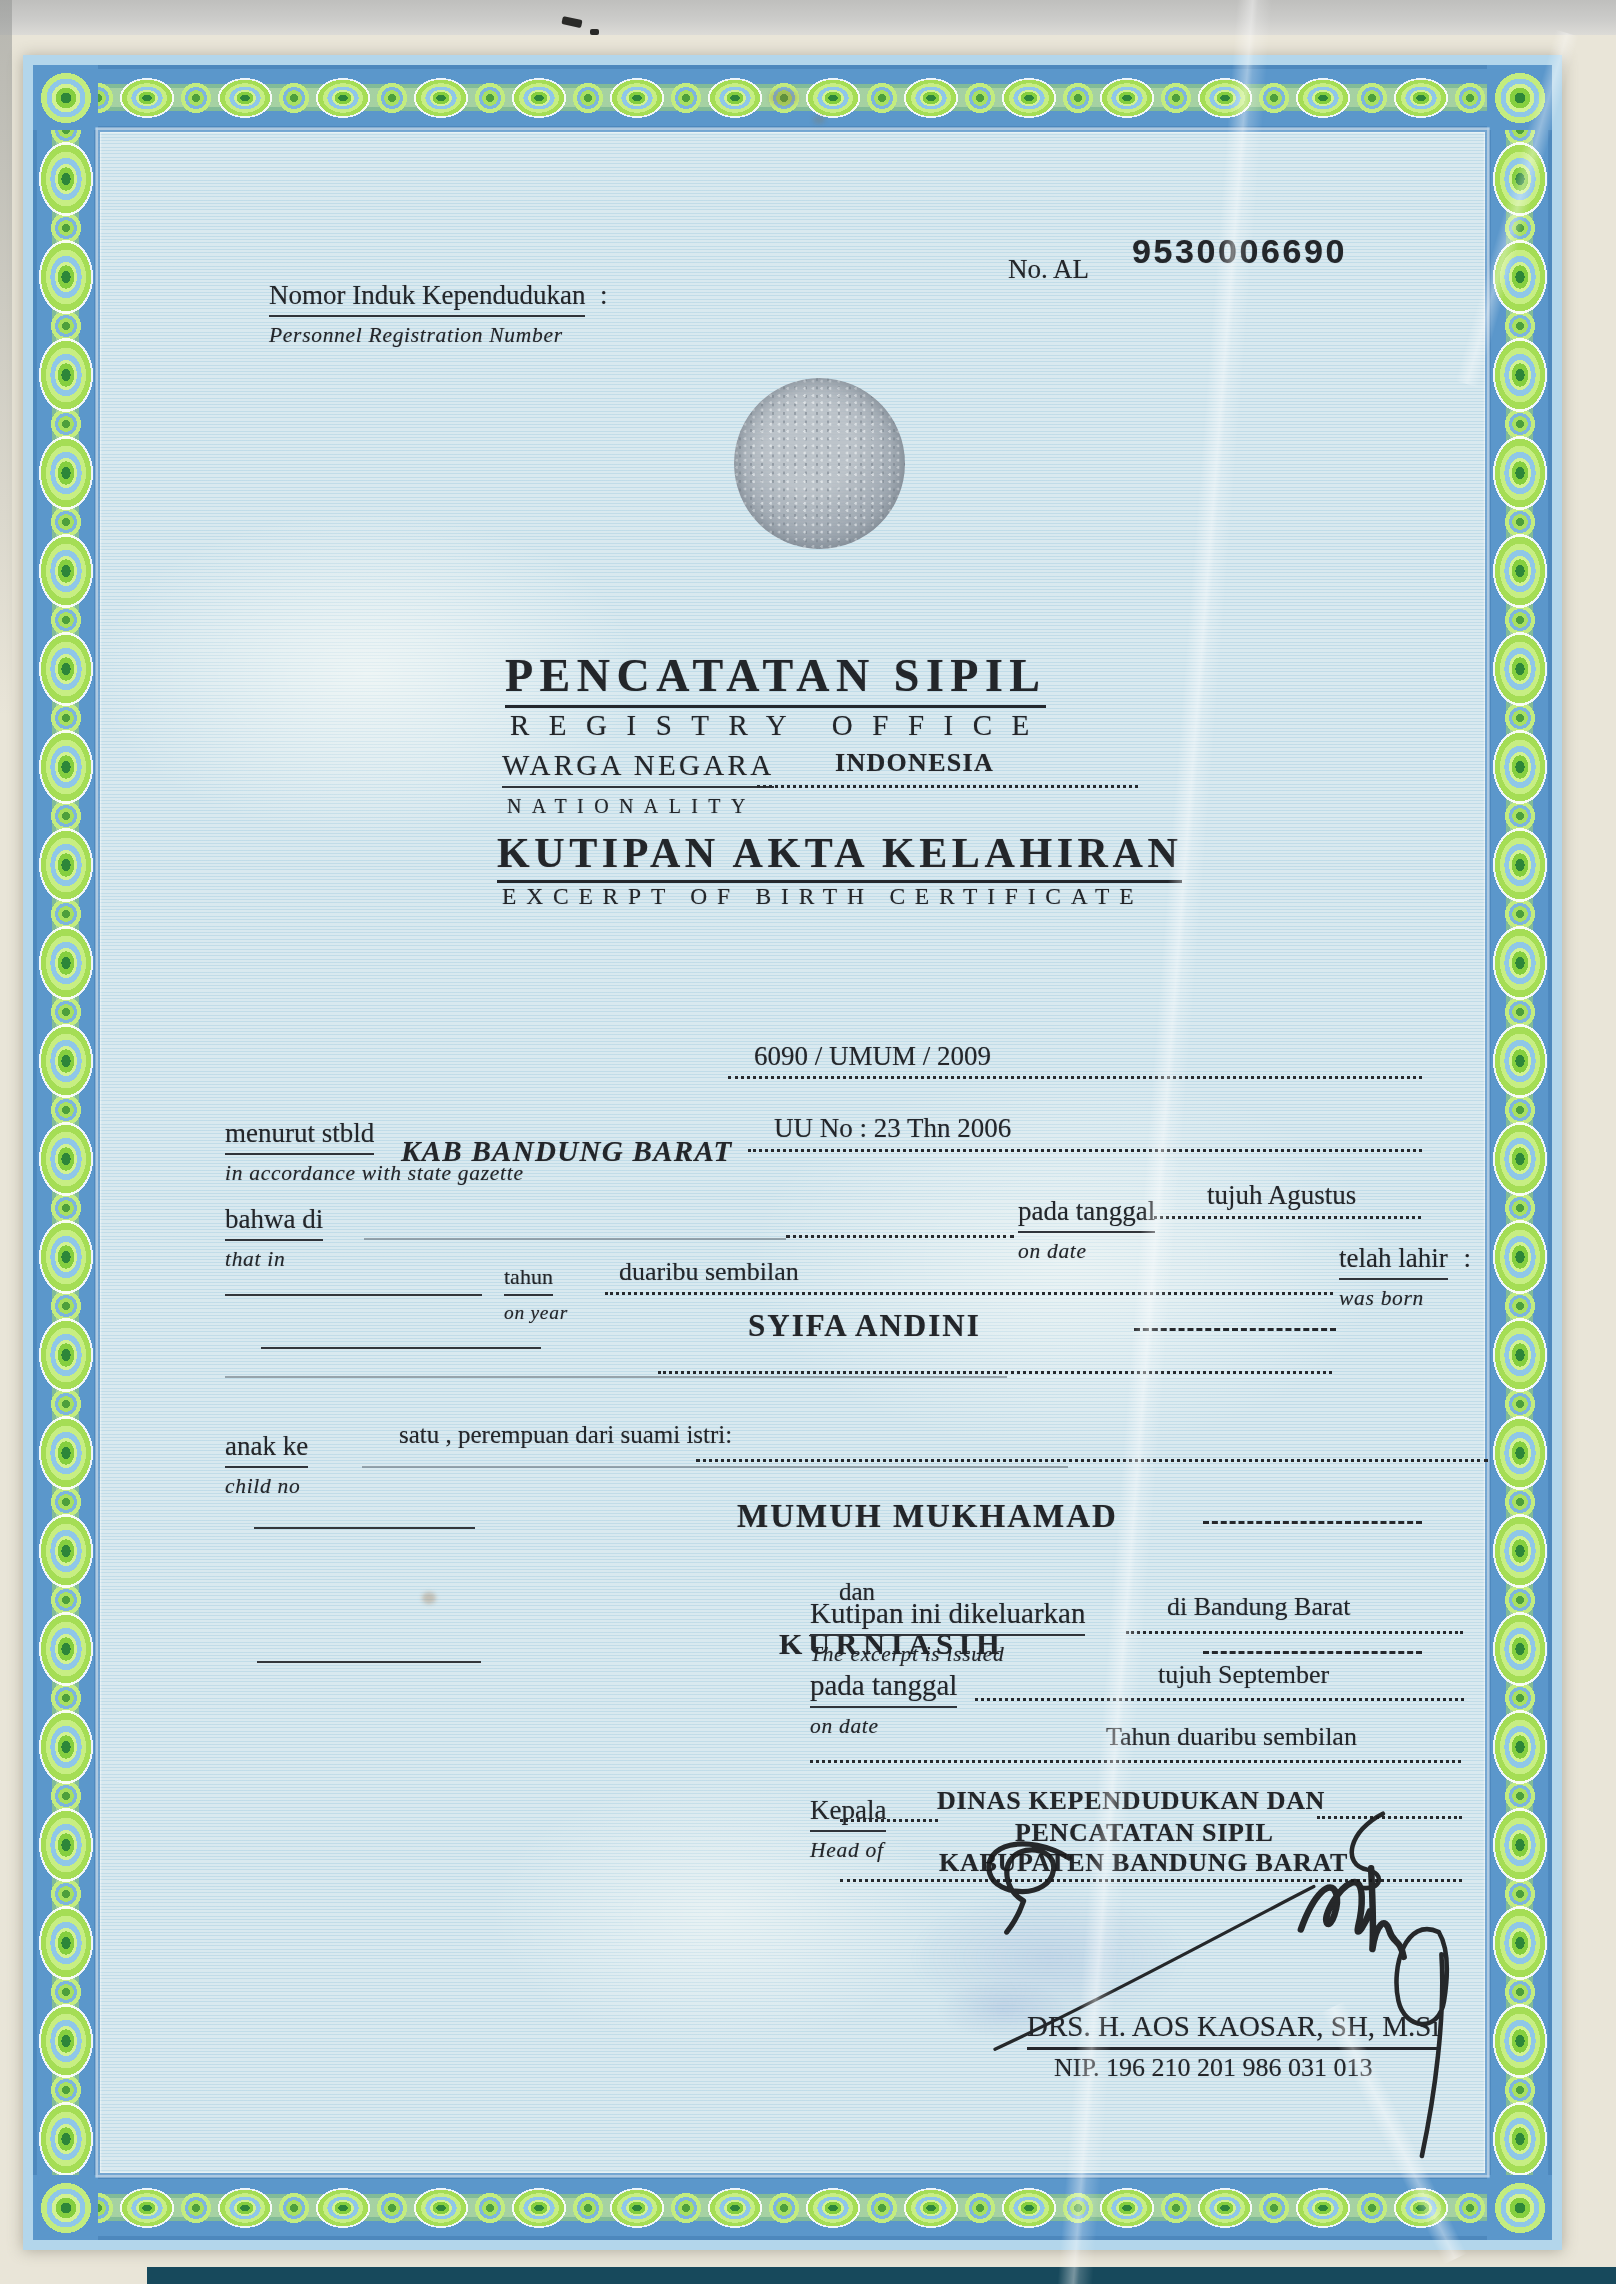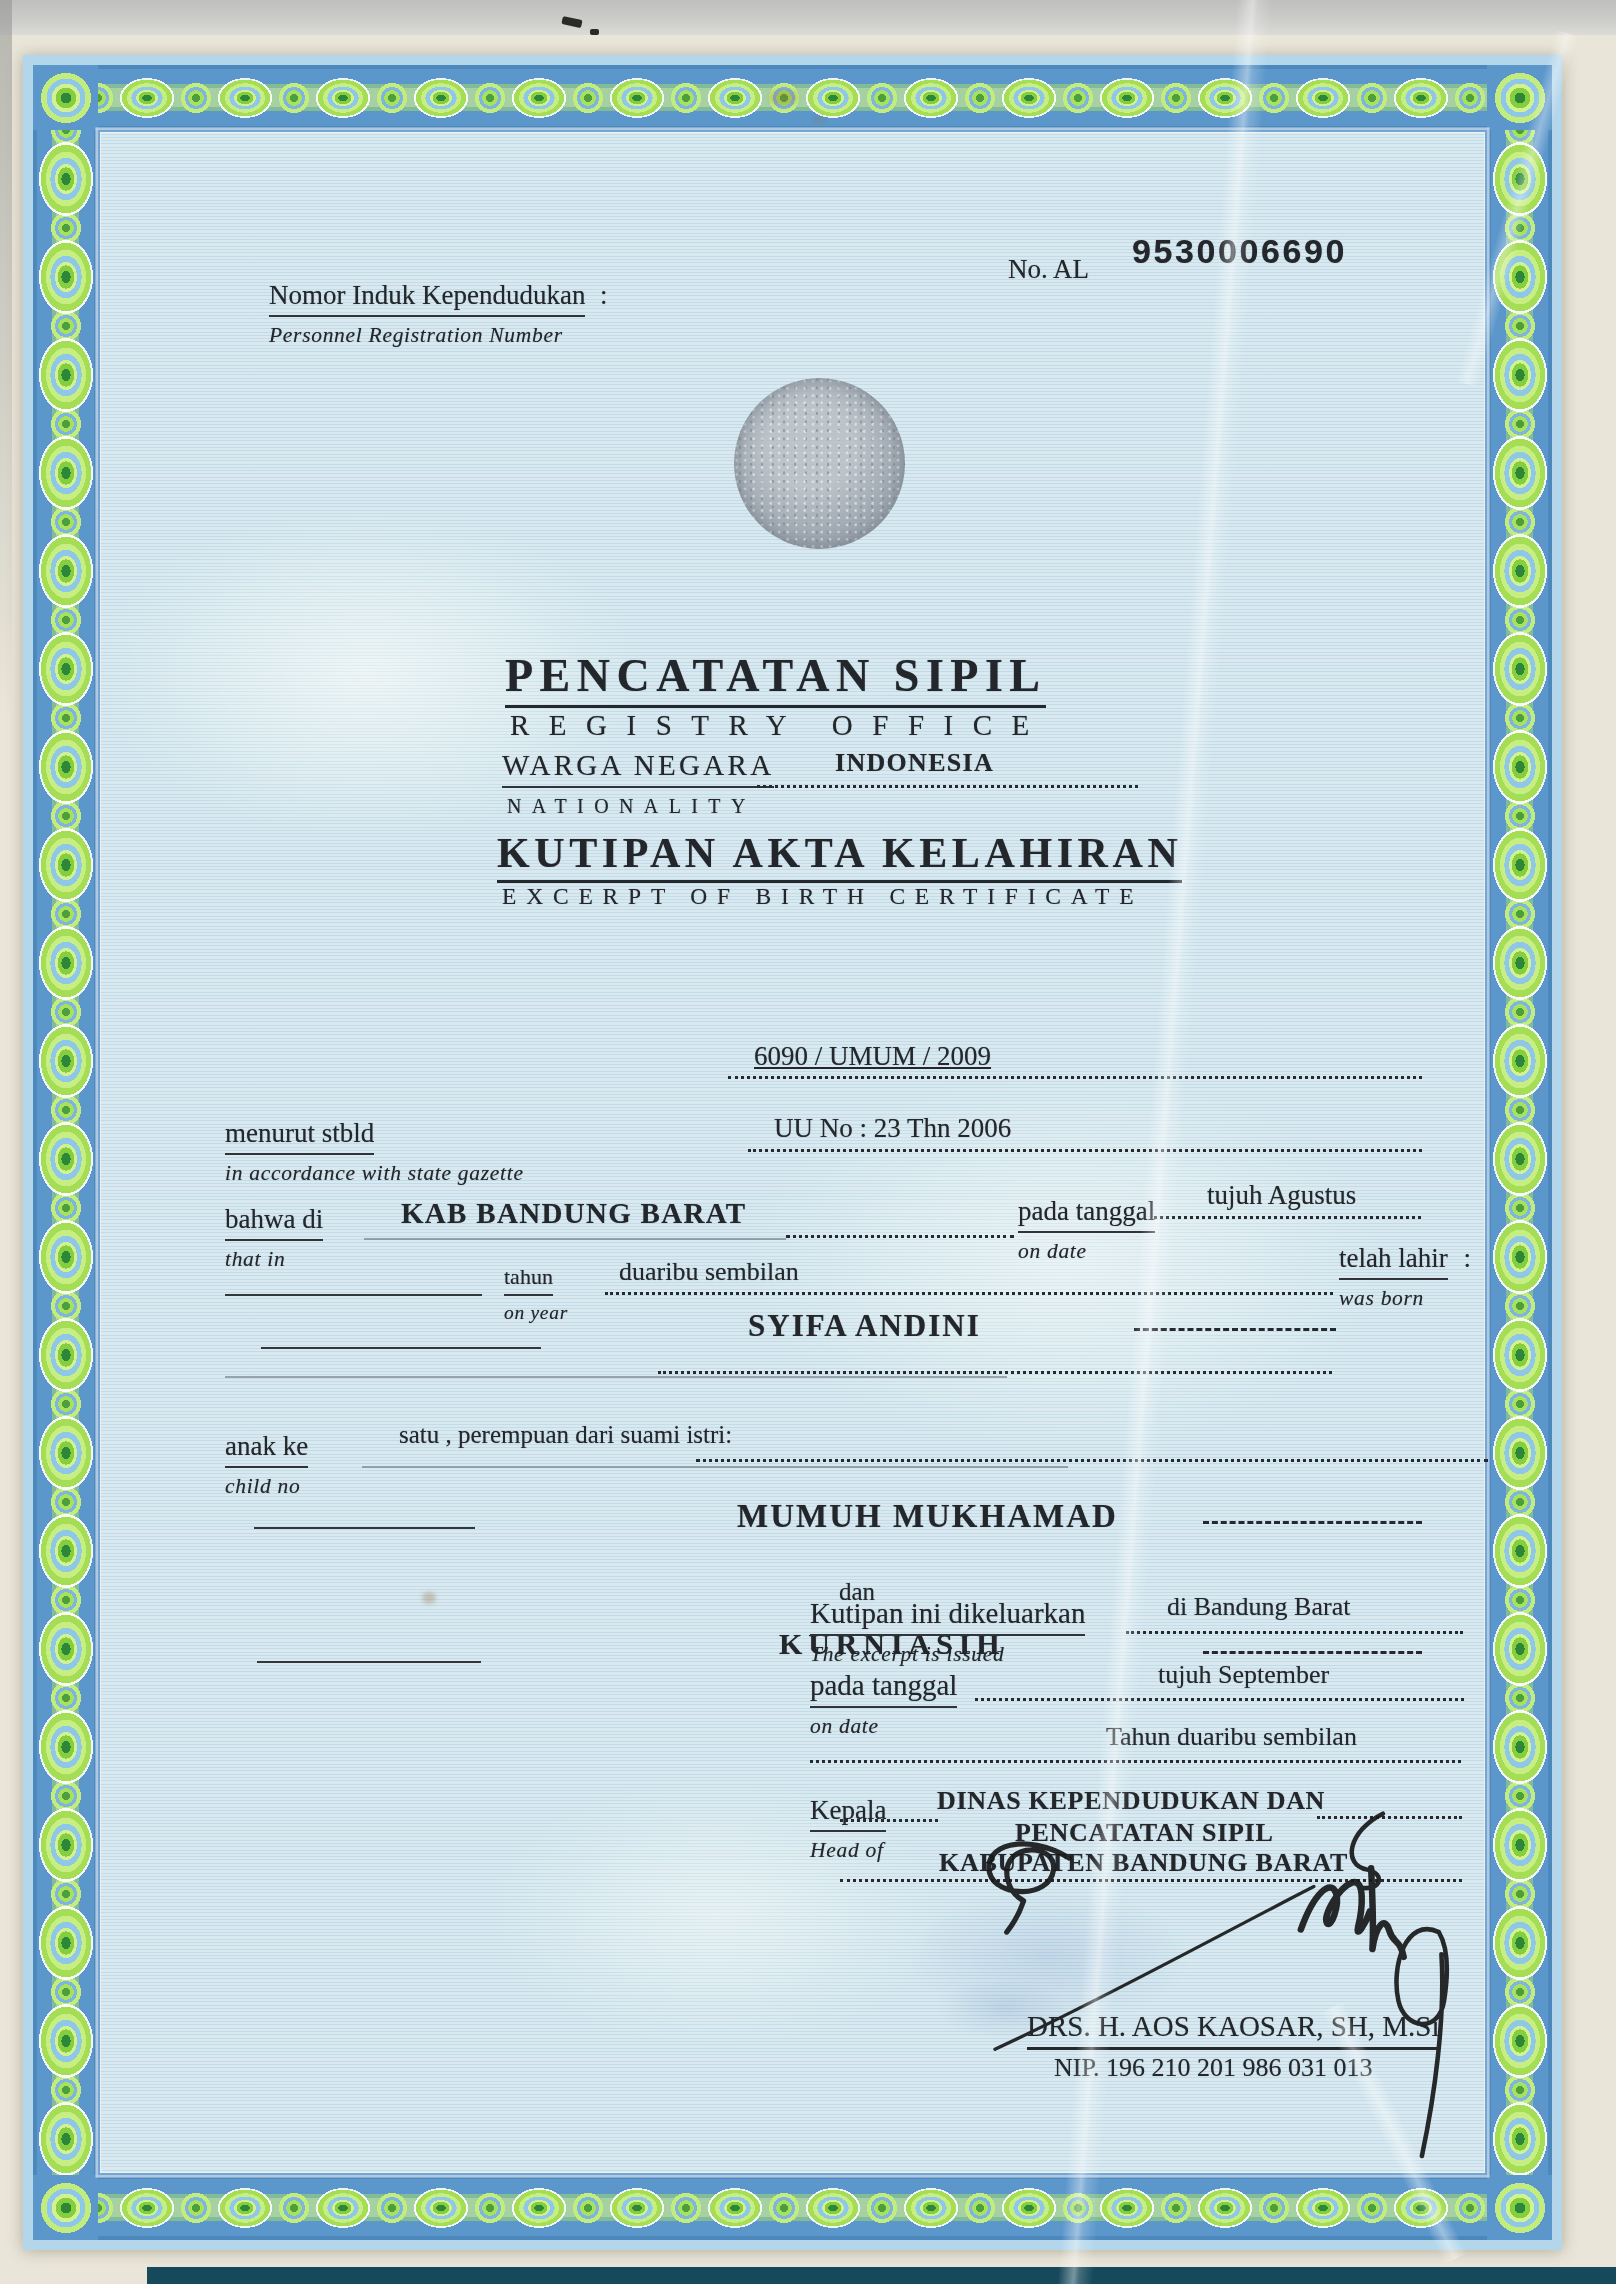--- a/index.html
+++ b/index.html
@@ -119,35 +119,35 @@
     <span class="u">WARGA NEGARA</span>
   </div>
   <div class="abs" style="left:835px;top:748px;font-size:26px;font-weight:bold;letter-spacing:1.3px;">INDONESIA</div>
   <div class="abs dot" style="left:757px;top:785px;width:381px;"></div>
   <div class="abs" style="left:507px;top:795px;font-size:20px;letter-spacing:10.4px;">NATIONALITY</div>
   <div class="abs" style="left:497px;top:829px;font-size:42px;font-weight:bold;letter-spacing:4.6px;">
     <span class="u2">KUTIPAN AKTA KELAHIRAN</span>
   </div>
   <div class="abs" style="left:502px;top:883px;font-size:23.5px;letter-spacing:9.8px;">EXCERPT OF BIRTH CERTIFICATE</div>
 
-  <div class="abs" style="left:754px;top:1041px;font-size:27px;text-decoration:underline;">6090 / UMUM / 2009</div>
+  <div class="abs" style="left:754px;top:1041px;font-size:27px;">6090 / UMUM / 2009</div>
   <div class="abs dot" style="left:728px;top:1076px;width:694px;"></div>
 
   <div class="abs" style="left:225px;top:1118px;font-size:27px;">
     <span class="u">menurut stbld</span>
     <div class="en">in accordance with state gazette</div>
   </div>
   <div class="abs" style="left:774px;top:1113px;font-size:27px;">UU No : 23 Thn 2006</div>
   <div class="abs dot" style="left:748px;top:1149px;width:674px;"></div>
 
   <div class="abs" style="left:225px;top:1204px;font-size:27px;">
     <span class="u">bahwa di</span>
     <div class="en">that in</div>
   </div>
-  <div class="abs" style="left:401px;top:1197px;font-size:29px;font-weight:bold;letter-spacing:1.3px;">KAB BANDUNG BARAT</div>
+  <div class="abs" style="left:401px;top:1135px;font-size:29px;font-weight:bold;letter-spacing:1.3px;font-style:italic;">KAB BANDUNG BARAT</div>
   <div class="abs gline" style="left:364px;top:1238px;width:422px;"></div>
   <div class="abs dot" style="left:786px;top:1235px;width:228px;"></div>
   <div class="abs" style="left:1018px;top:1196px;font-size:27px;">
     <span class="u">pada tanggal</span>
     <div class="en">on date</div>
   </div>
   <div class="abs" style="left:1207px;top:1180px;font-size:27px;">tujuh Agustus</div>
   <div class="abs dot" style="left:1154px;top:1216px;width:267px;"></div>
 
   <div class="abs sline" style="left:225px;top:1294px;width:257px;"></div>

